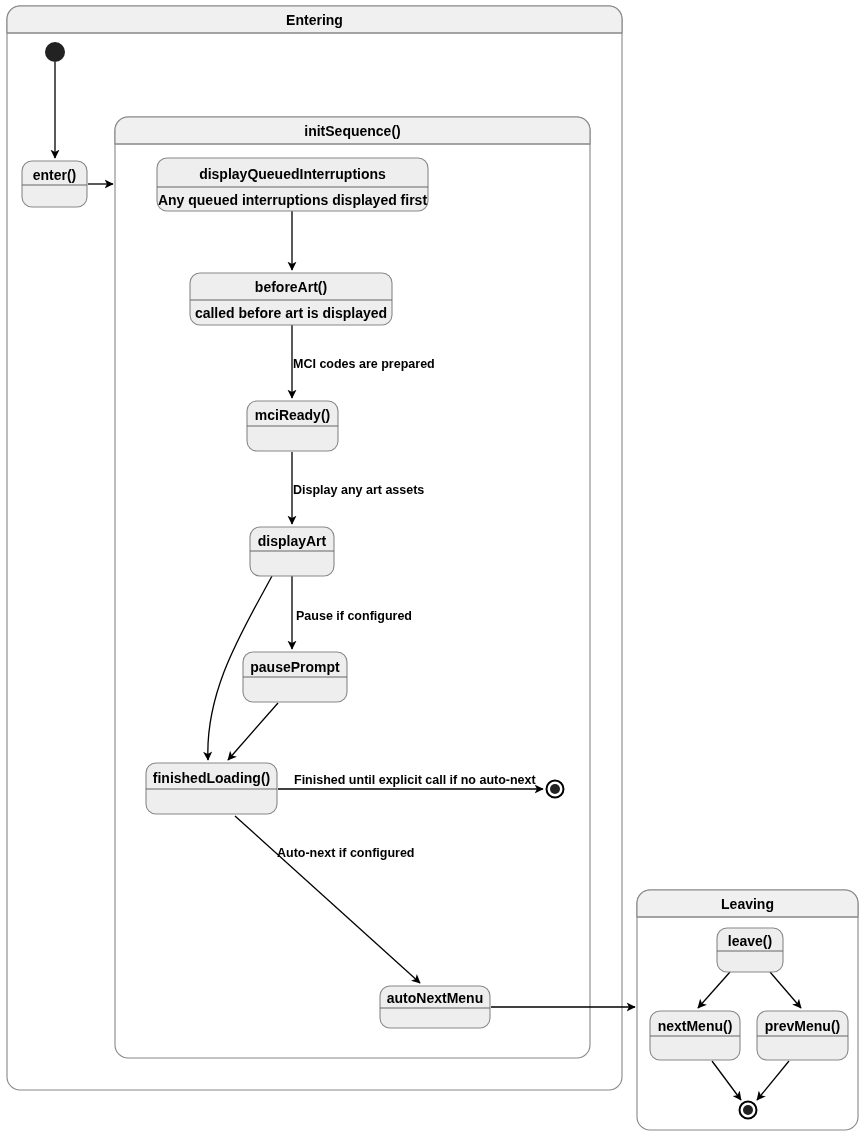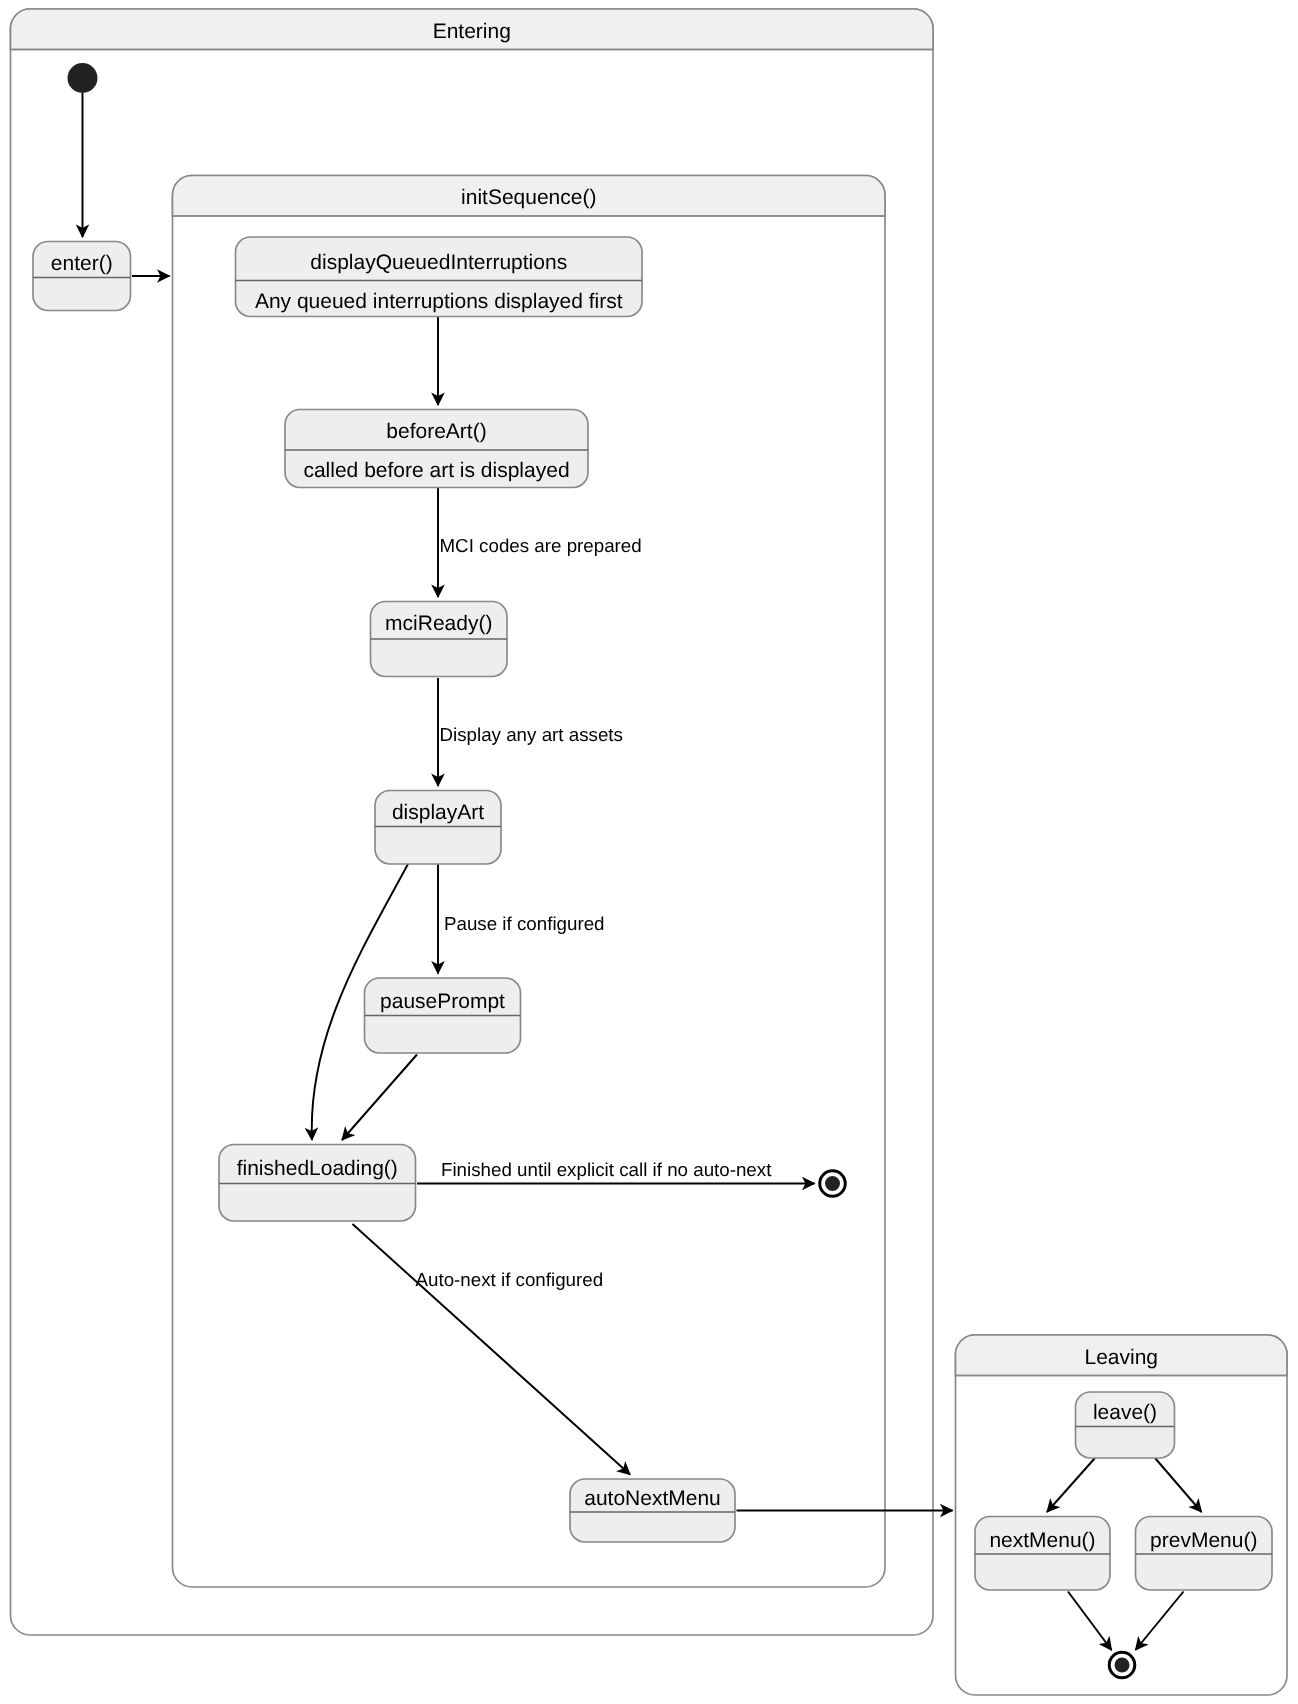--- a/index.html
+++ b/index.html
@@ -11,20 +11,21 @@
     width: 865px;
     height: 1136px;
     font-family: "Liberation Sans", sans-serif;
     color: #000000;
     overflow: hidden;
   }
   #diagram-root {
     position: relative;
     width: 754px;
     height: 1136px;
+    font-weight: bold;
   }
   svg.layer {
     position: absolute;
     left: 0;
     top: 0;
     width: 865px;
     height: 1136px;
   }
   text {
     font-family: "Liberation Sans", sans-serif;

